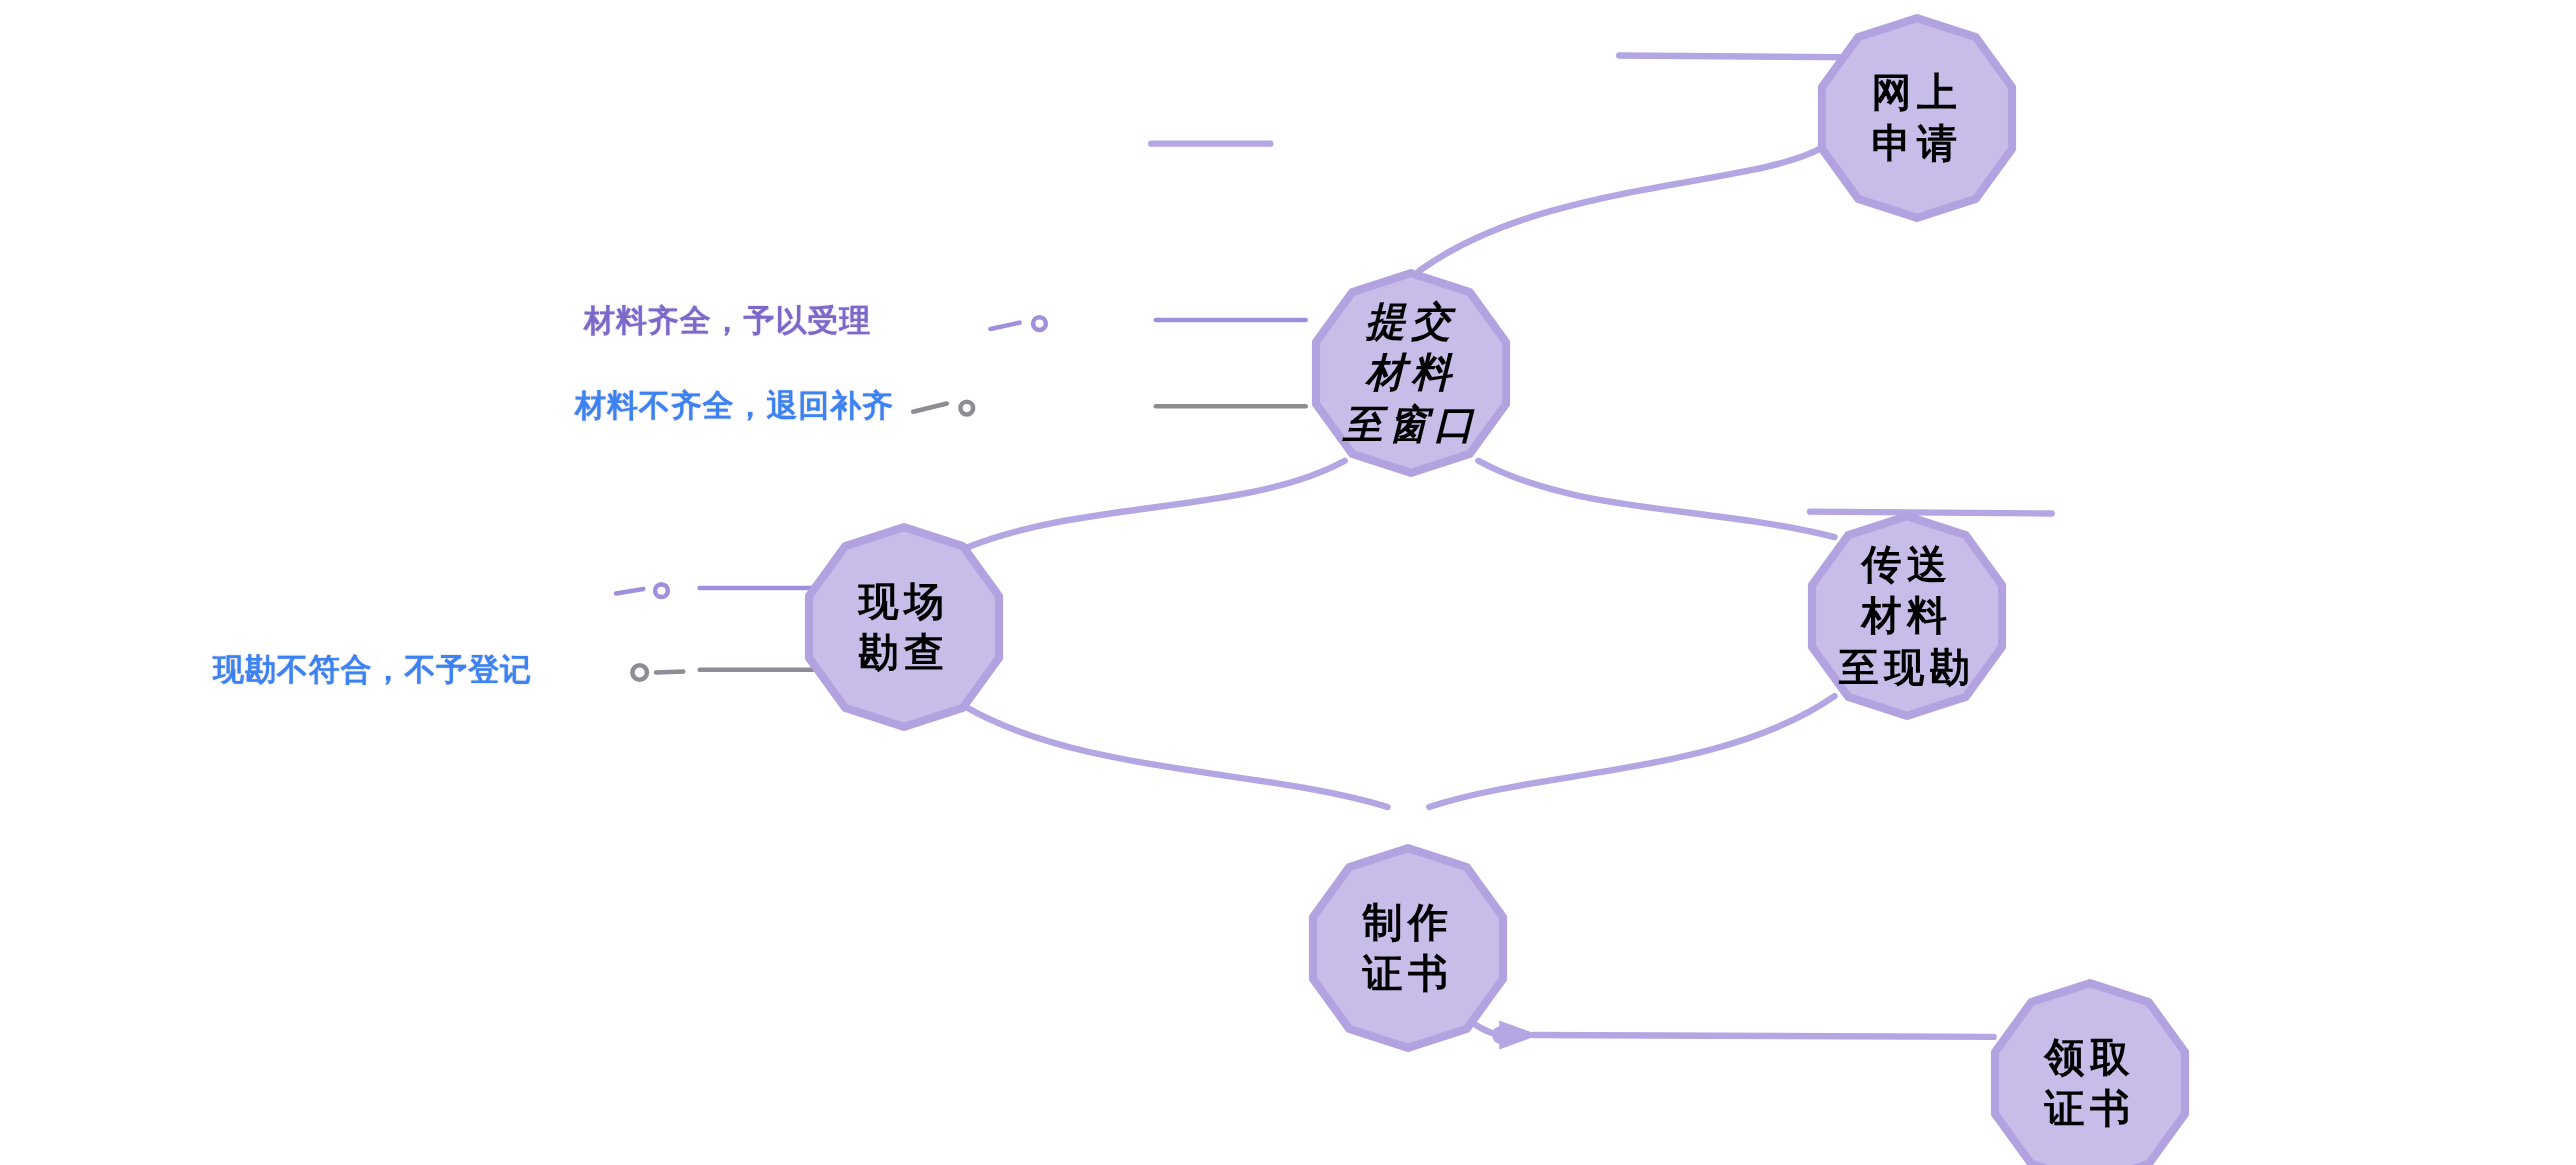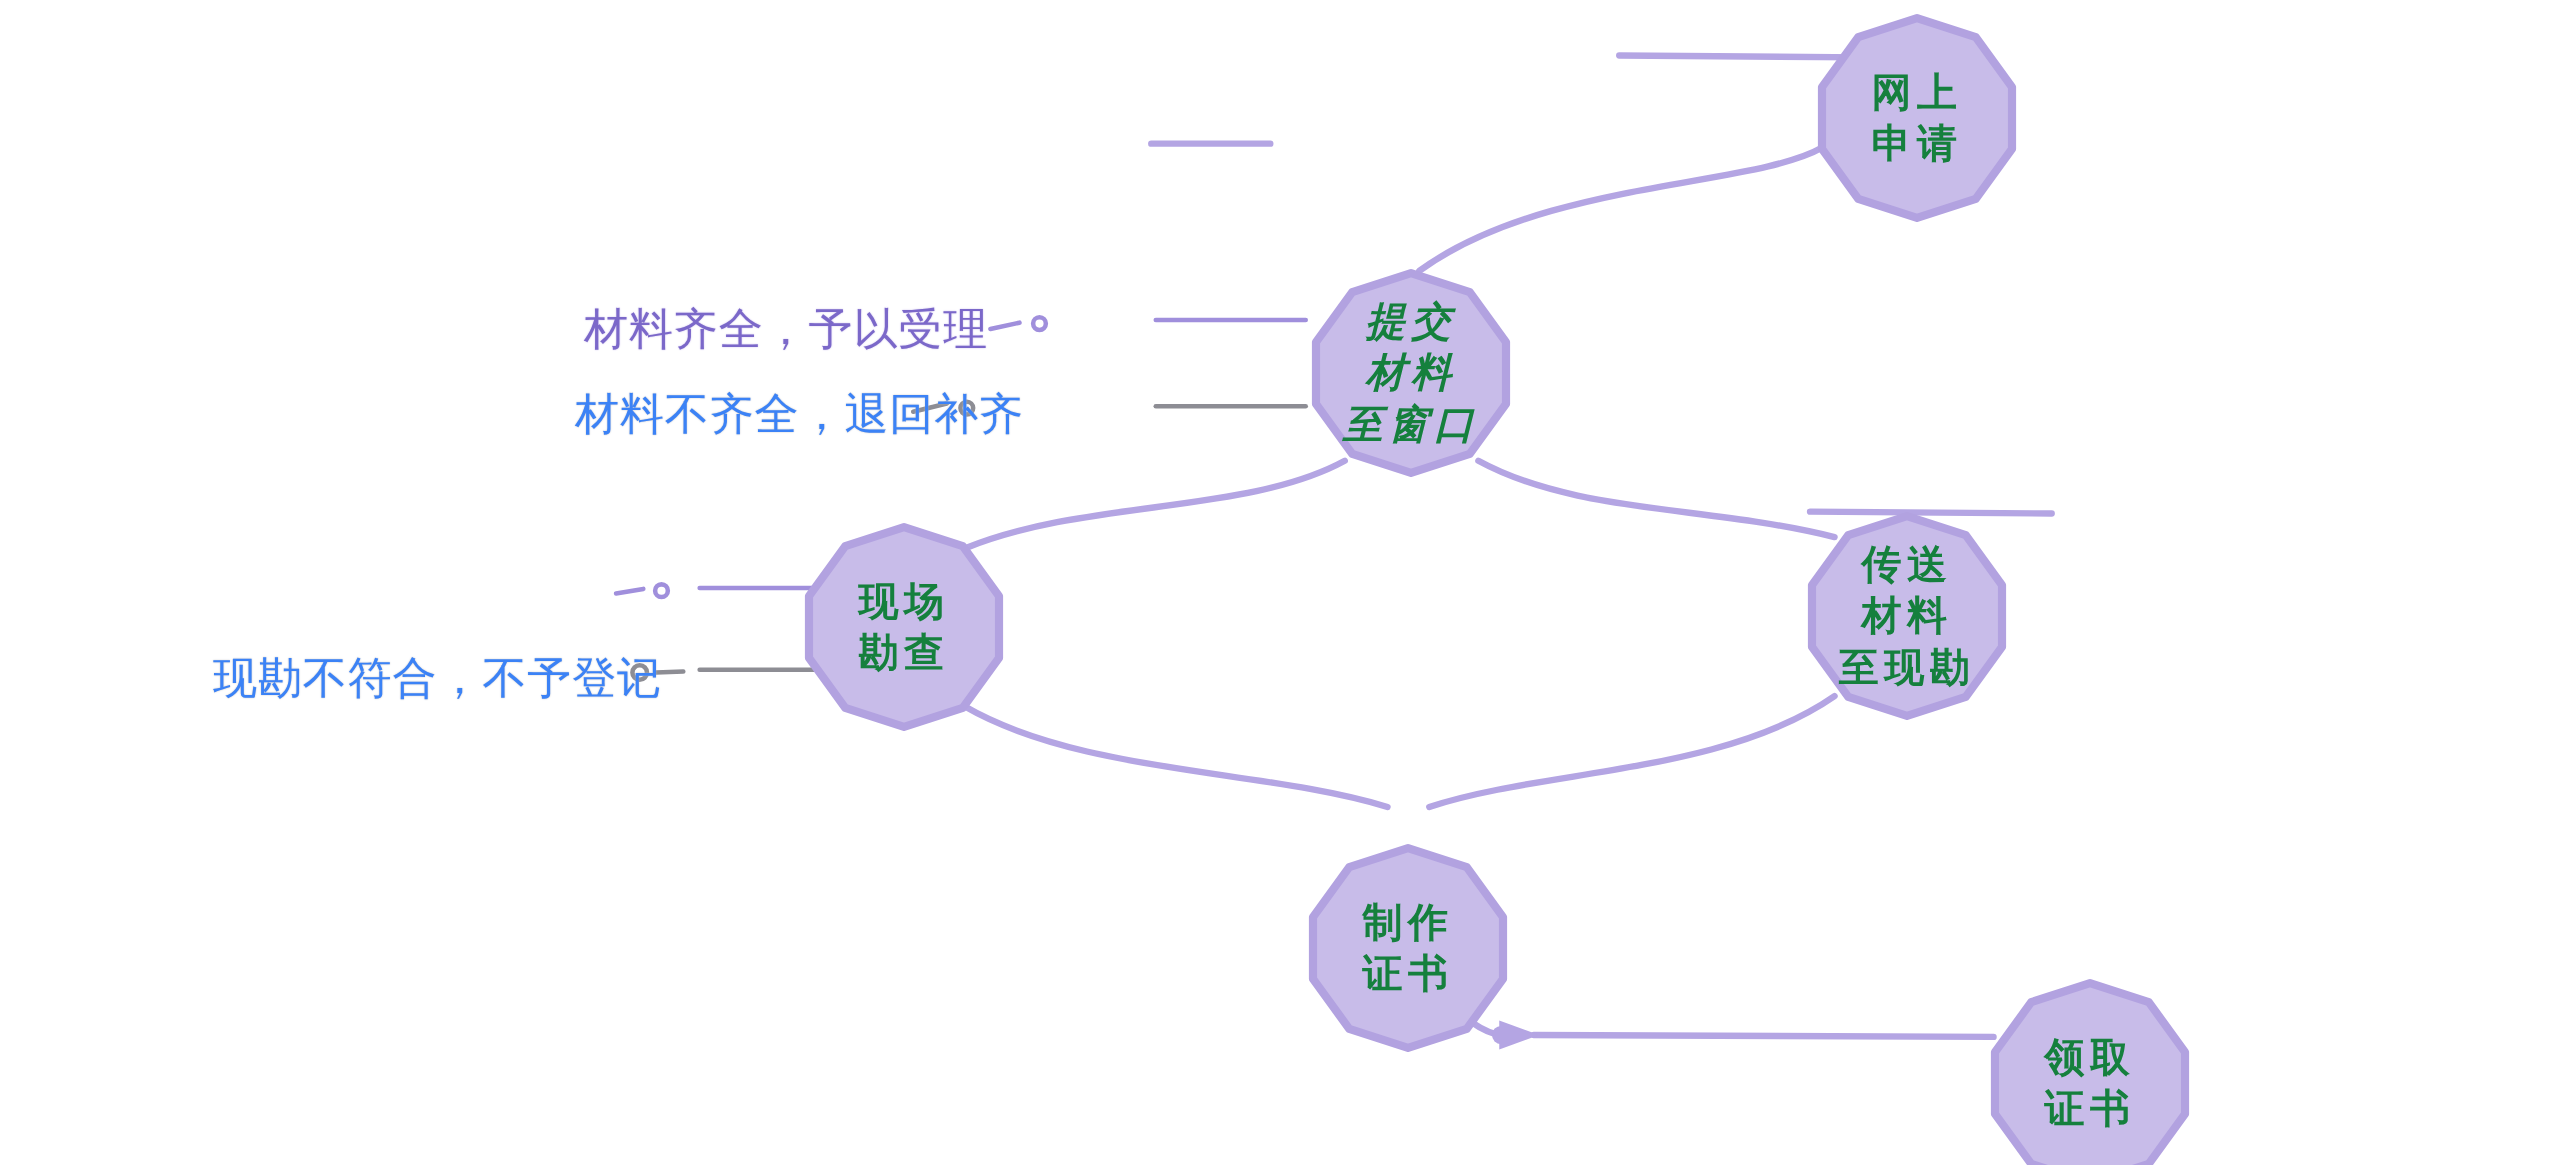--- a/index.html
+++ b/index.html
@@ -12,29 +12,29 @@
   }
   .edges{position:absolute;left:0;top:0;width:2576px;height:1166px;}
   .node{
     position:absolute;width:218px;height:218px;
   }
   .node svg{position:absolute;left:0;top:0;}
   .node-label{
     position:absolute;inset:0;
     display:flex;align-items:center;justify-content:center;
     text-align:center;
-    color:#15803d;
+    color:#000000;
     font-size:40px;font-weight:600;
     letter-spacing:5.5px;line-height:1.28;
     white-space:pre-line;
     user-select:none;
   }
   .edge-label{
     position:absolute;
-    font-size:44px;font-weight:400;letter-spacing:0.9px;
+    font-size:31px;font-weight:700;letter-spacing:0.9px;
     white-space:nowrap;user-select:none;
   }
   .edge-label.purple{color:#7b68c9;text-shadow:0 0 1.8px #c7baea;}
   .edge-label.gray{color:#3b82f6;text-shadow:0 0 1.8px #bdbdc2;}
   .decagon{fill:#c8bce9;stroke:#b2a2e0;stroke-width:9;stroke-linejoin:round;}
 </style>
 </head>
 <body>
 
 <div class="canvas">

